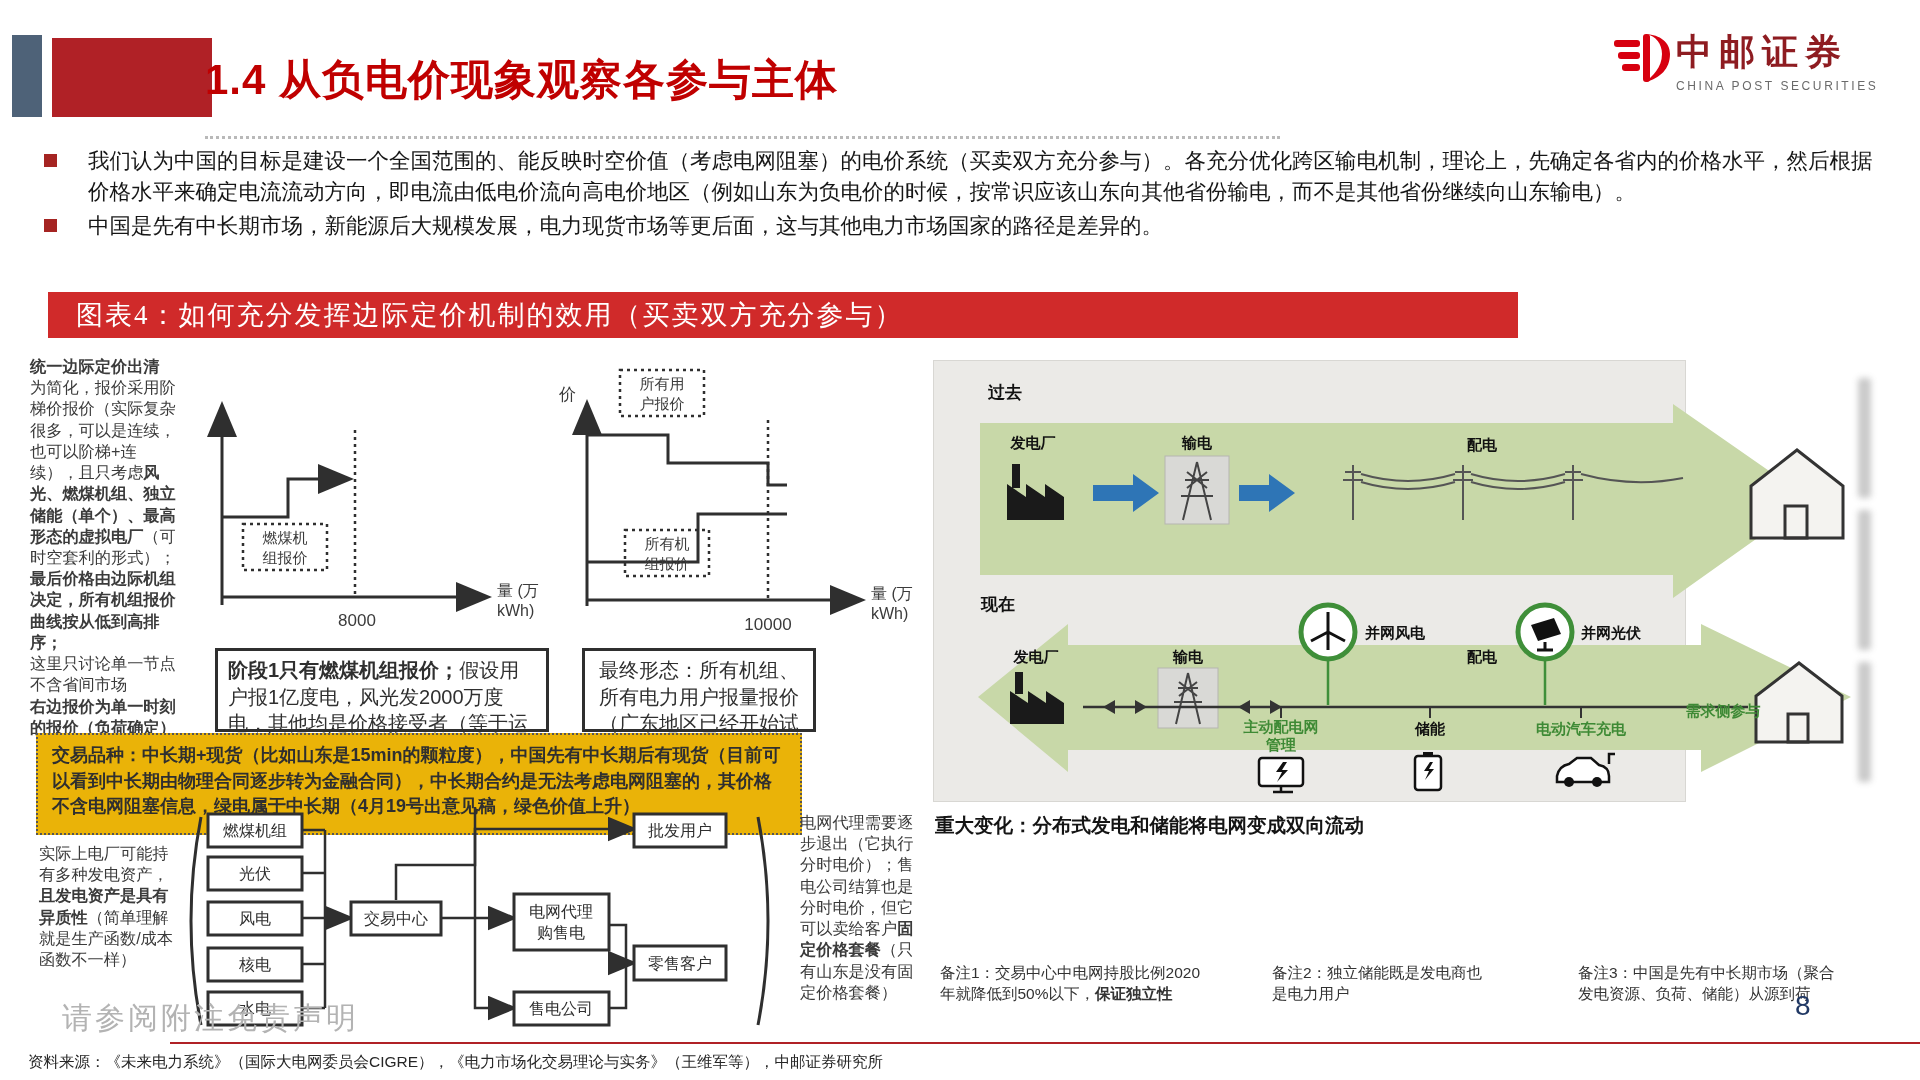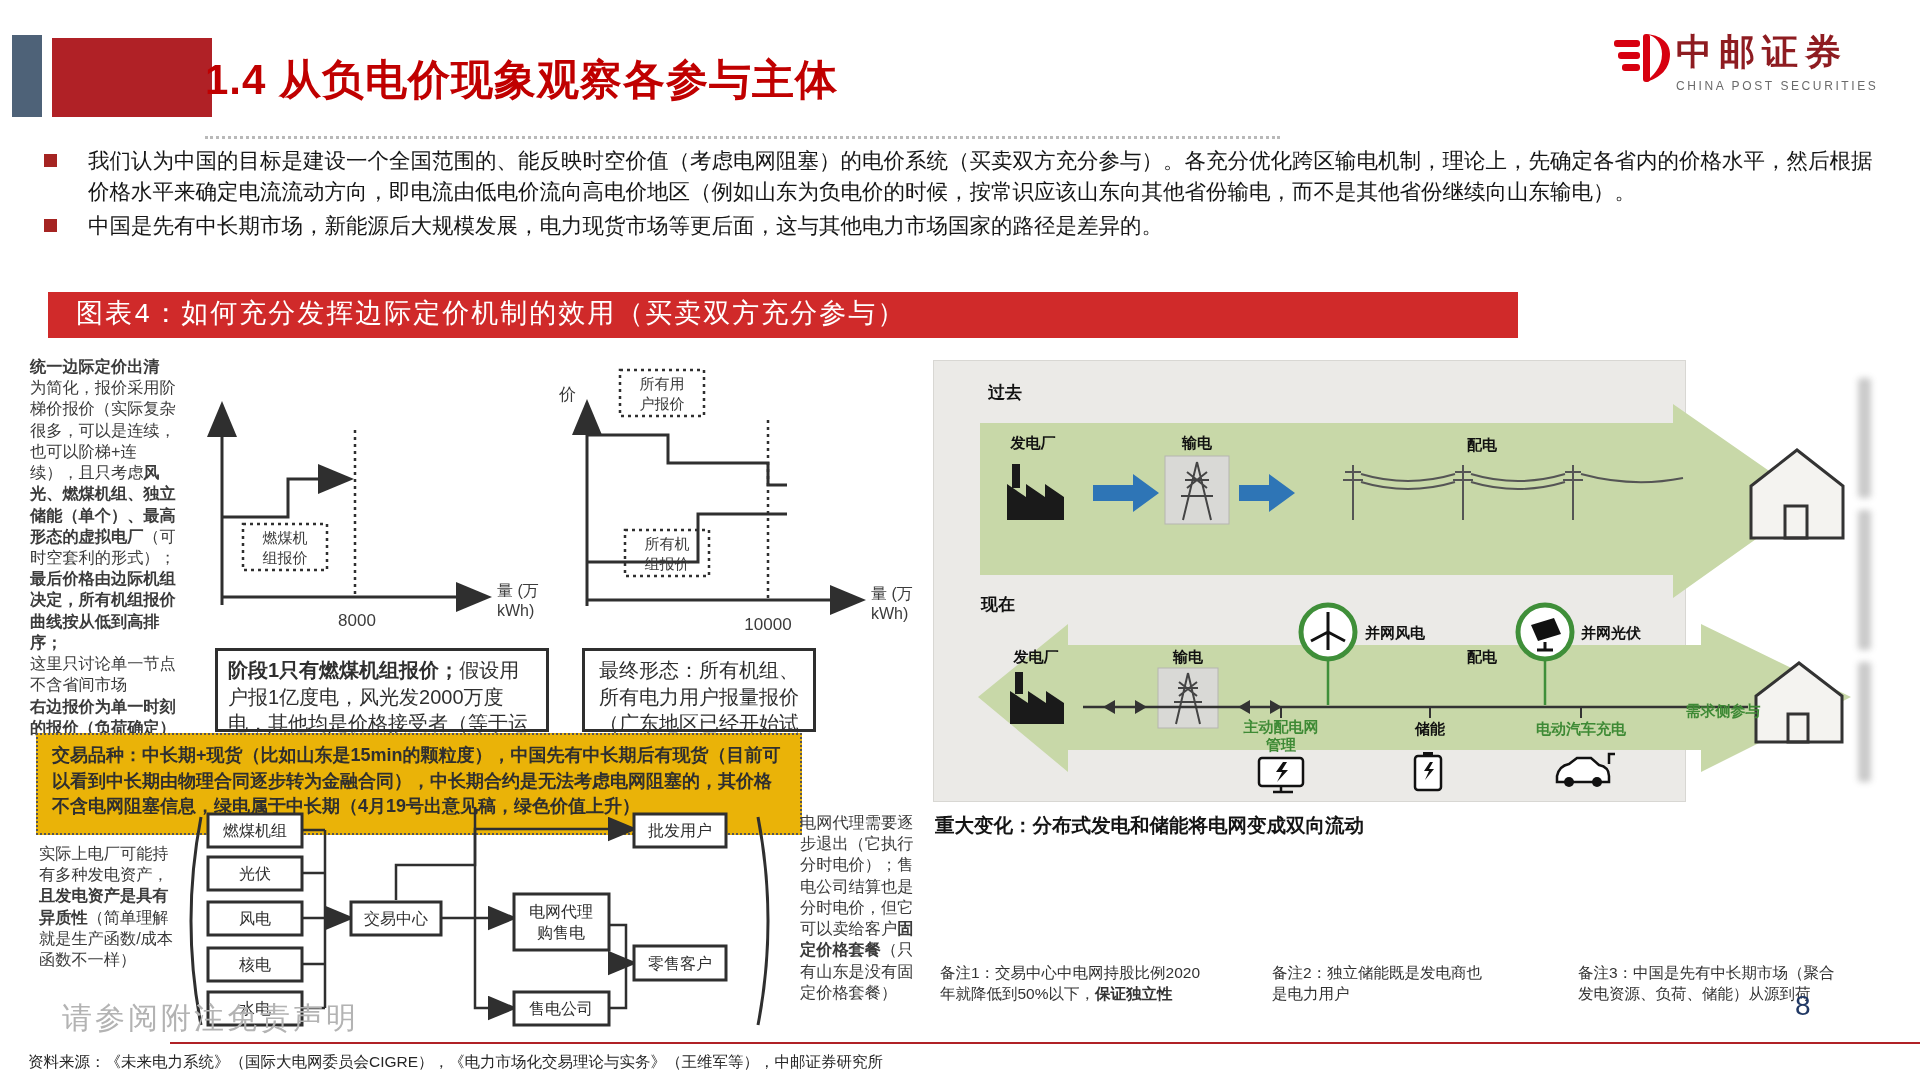--- a/index.html
+++ b/index.html
@@ -5,21 +5,21 @@
   html,body{margin:0;padding:0;background:#888;}
   .slide{position:relative;width:1920px;height:1080px;background:#fff;overflow:hidden;
          font-family:"Liberation Sans","DejaVu Sans",sans-serif;color:#1f1f1f;}
   .abs{position:absolute;}
   .b{font-weight:700;}
   .title{font-size:42px;font-weight:800;color:#c00000;letter-spacing:1px;}
   .dotsep{border-top:3px dotted #b9b9b9;height:0;}
   .bullet{position:relative;padding-left:46px;font-size:21.5px;line-height:1.42;color:#161616;}
   .bullet .mk{position:absolute;left:2px;top:8px;width:13px;height:13px;background:#a52422;}
   .banner{background:#d02a2a;color:#fff;font-size:27px;line-height:46px;padding-left:28px;
-          font-family:Liberation Mono, monospace;letter-spacing:2px;}
+          font-family:Liberation Serif, serif;letter-spacing:2px;}
   .smalltxt{font-size:16.2px;line-height:1.31;color:#3b3b3b;}
   .solidbox{border:3px solid #2f2f2f;background:#fff;font-size:20px;line-height:1.33;color:#2f2f2f;padding:6px 10px;}
   .dottedbox{border:2px dotted #555;background:#eab308;font-size:18px;font-weight:700;line-height:1.42;color:#2f2f2f;padding:8px 14px;}
   .note{font-size:15.5px;line-height:1.38;color:#333;}
   .greentxt{fill:#3e8a35;font-weight:700;}
   .photolabel{fill:#111;font-weight:700;}
   svg text{font-family:"Liberation Sans","DejaVu Sans",sans-serif;}
   .blurbar{background:#8a8a8a;opacity:.45;filter:blur(3px);border-radius:3px;}
 </style>
 </head>

